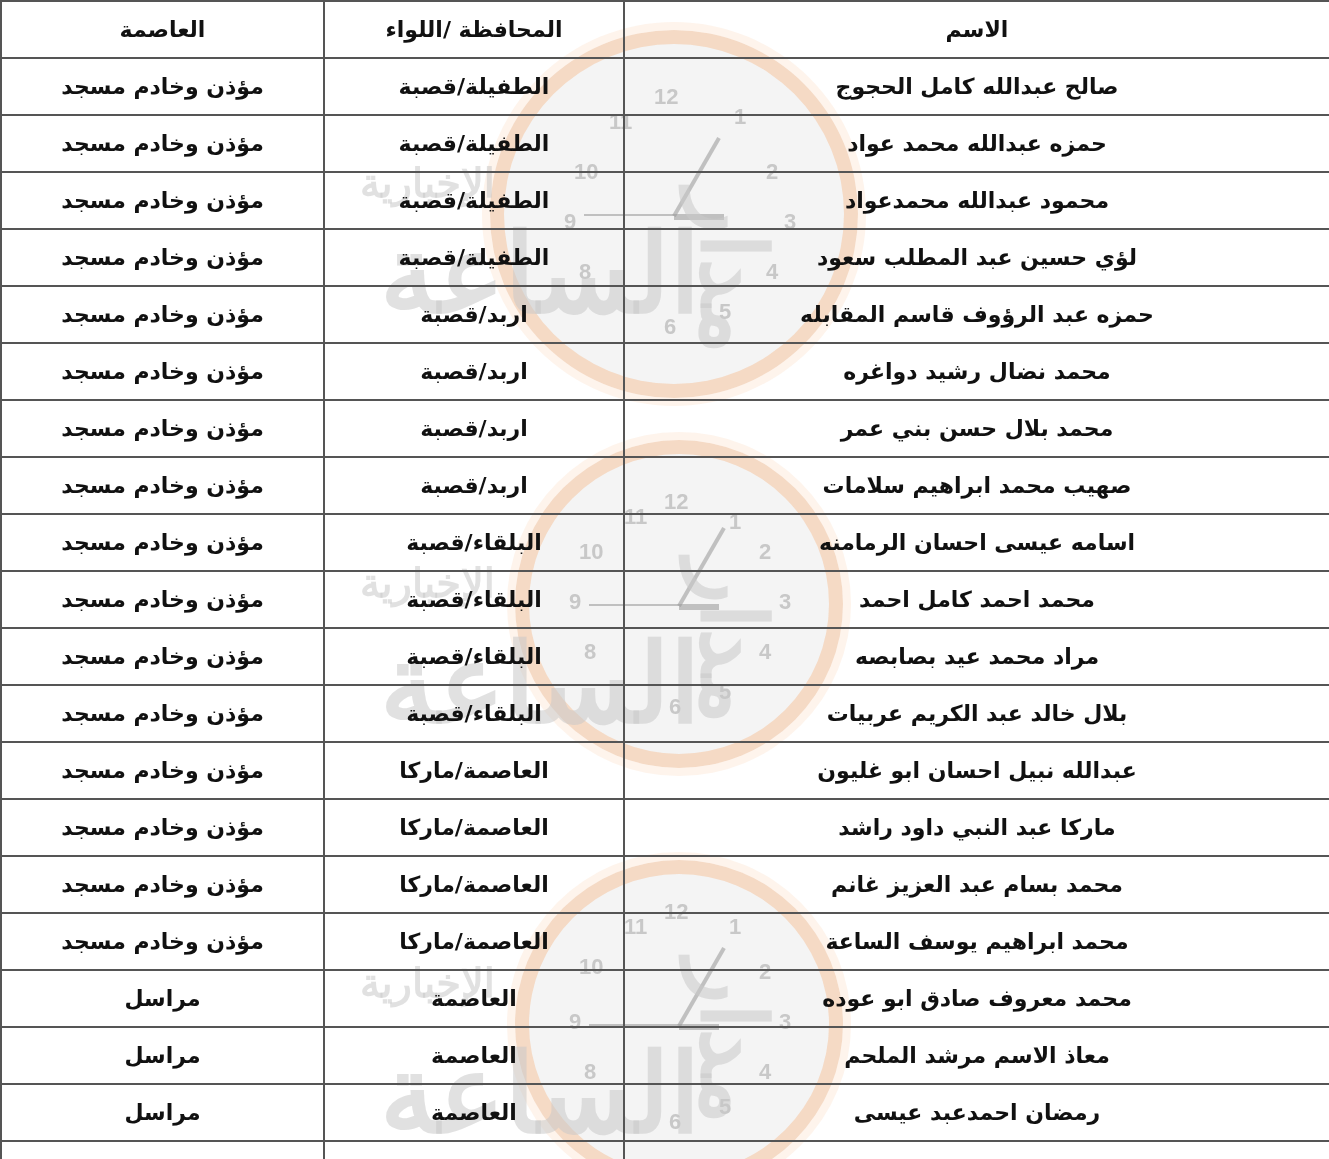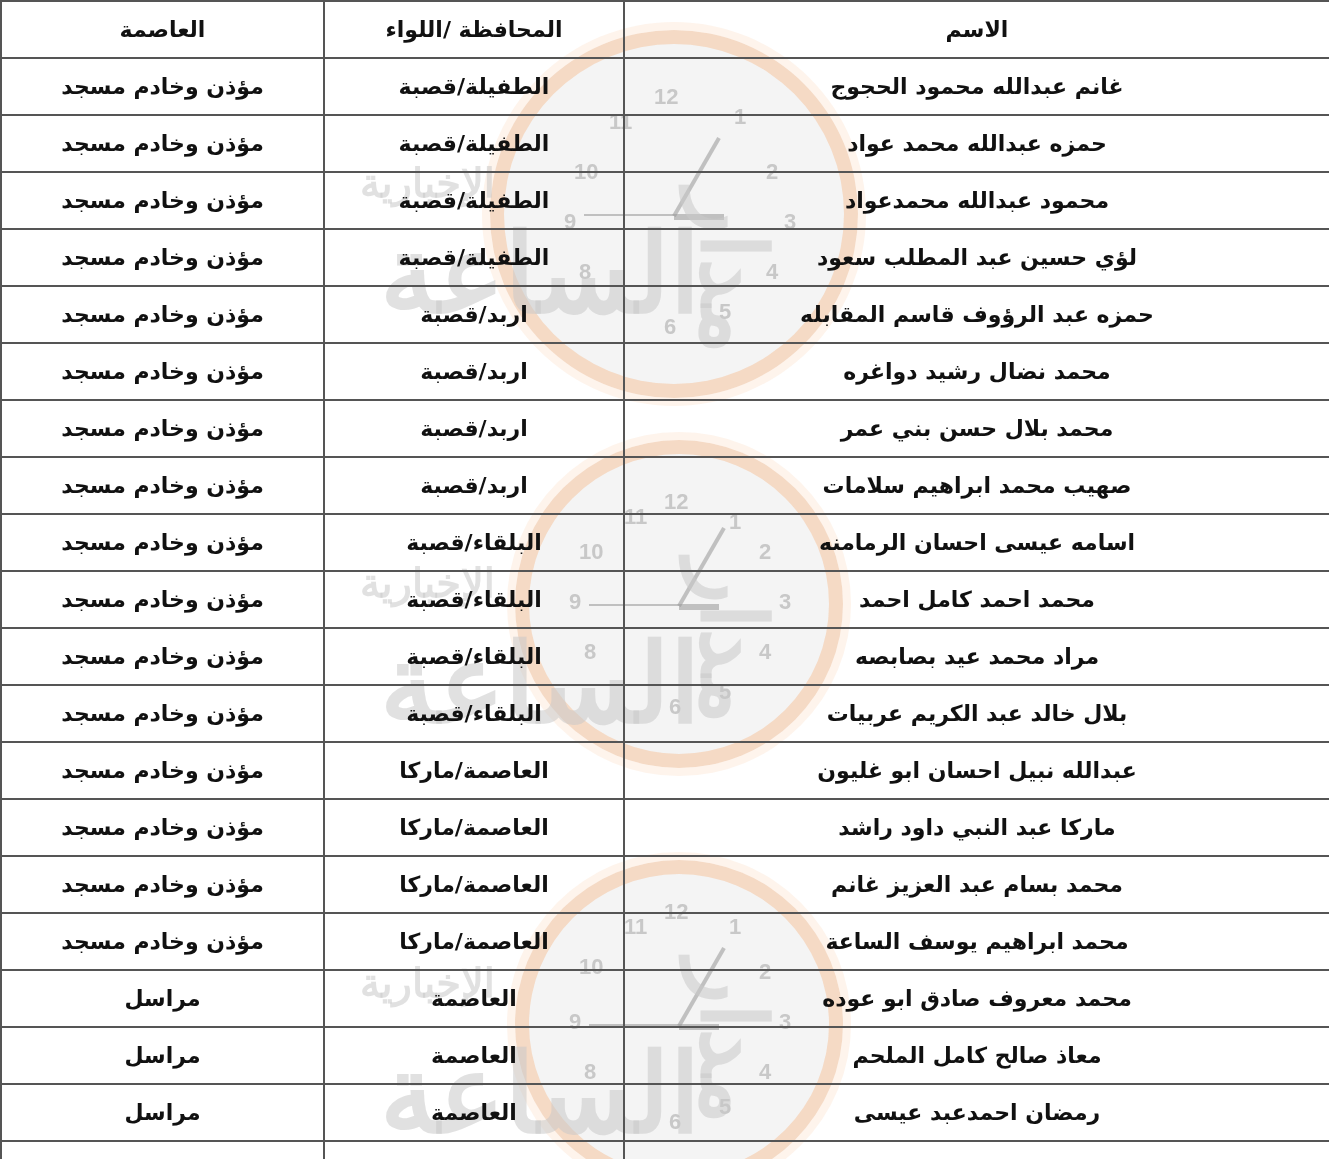--- a/index.html
+++ b/index.html
@@ -174,21 +174,21 @@
   </colgroup>
   <thead>
     <tr>
       <th>الاسم</th>
       <th>المحافظة /اللواء</th>
       <th>العاصمة</th>
     </tr>
   </thead>
   <tbody>
     <tr>
-      <td>غانم عبدالله محمود الحجوج</td>
+      <td>صالح عبدالله كامل الحجوج</td>
       <td>الطفيلة/قصبة</td>
       <td>مؤذن وخادم مسجد</td>
     </tr>
     <tr>
       <td>حمزه عبدالله محمد عواد</td>
       <td>الطفيلة/قصبة</td>
       <td>مؤذن وخادم مسجد</td>
     </tr>
     <tr>
       <td>محمود عبدالله محمدعواد</td>
@@ -259,21 +259,21 @@
       <td>محمد ابراهيم يوسف الساعة</td>
       <td>العاصمة/ماركا</td>
       <td>مؤذن وخادم مسجد</td>
     </tr>
     <tr>
       <td>محمد معروف صادق ابو عوده</td>
       <td>العاصمة</td>
       <td>مراسل</td>
     </tr>
     <tr>
-      <td>معاذ صالح كامل الملحم</td>
+      <td>معاذ الاسم مرشد الملحم</td>
       <td>العاصمة</td>
       <td>مراسل</td>
     </tr>
     <tr>
       <td>رمضان احمدعبد عيسى</td>
       <td>العاصمة</td>
       <td>مراسل</td>
     </tr>
     <tr>
       <td>حمزه عمر محمود الدروبي</td>

